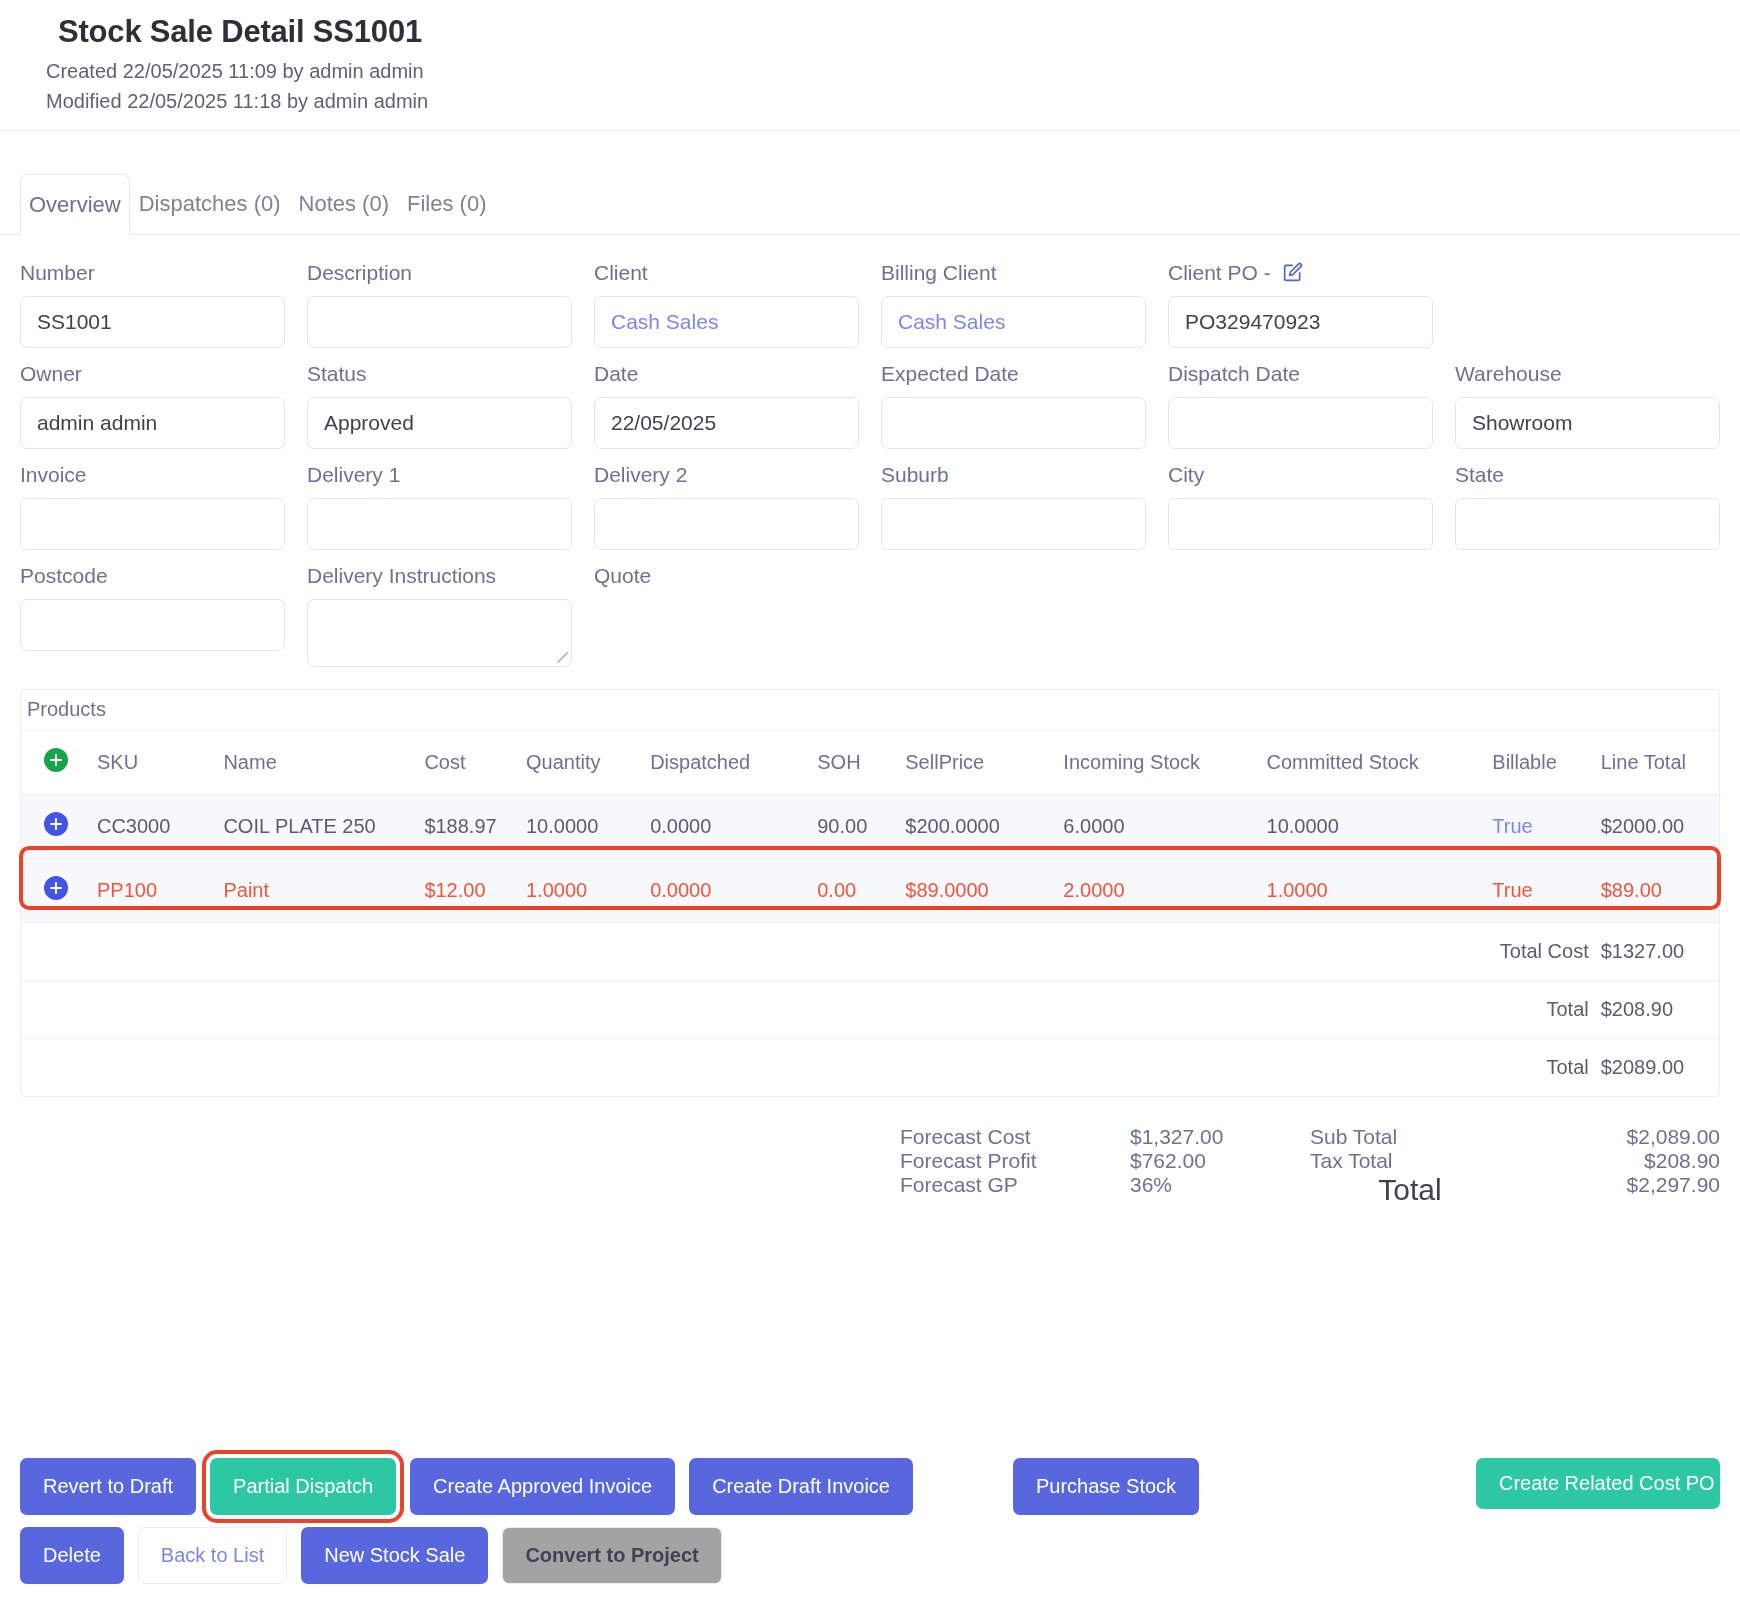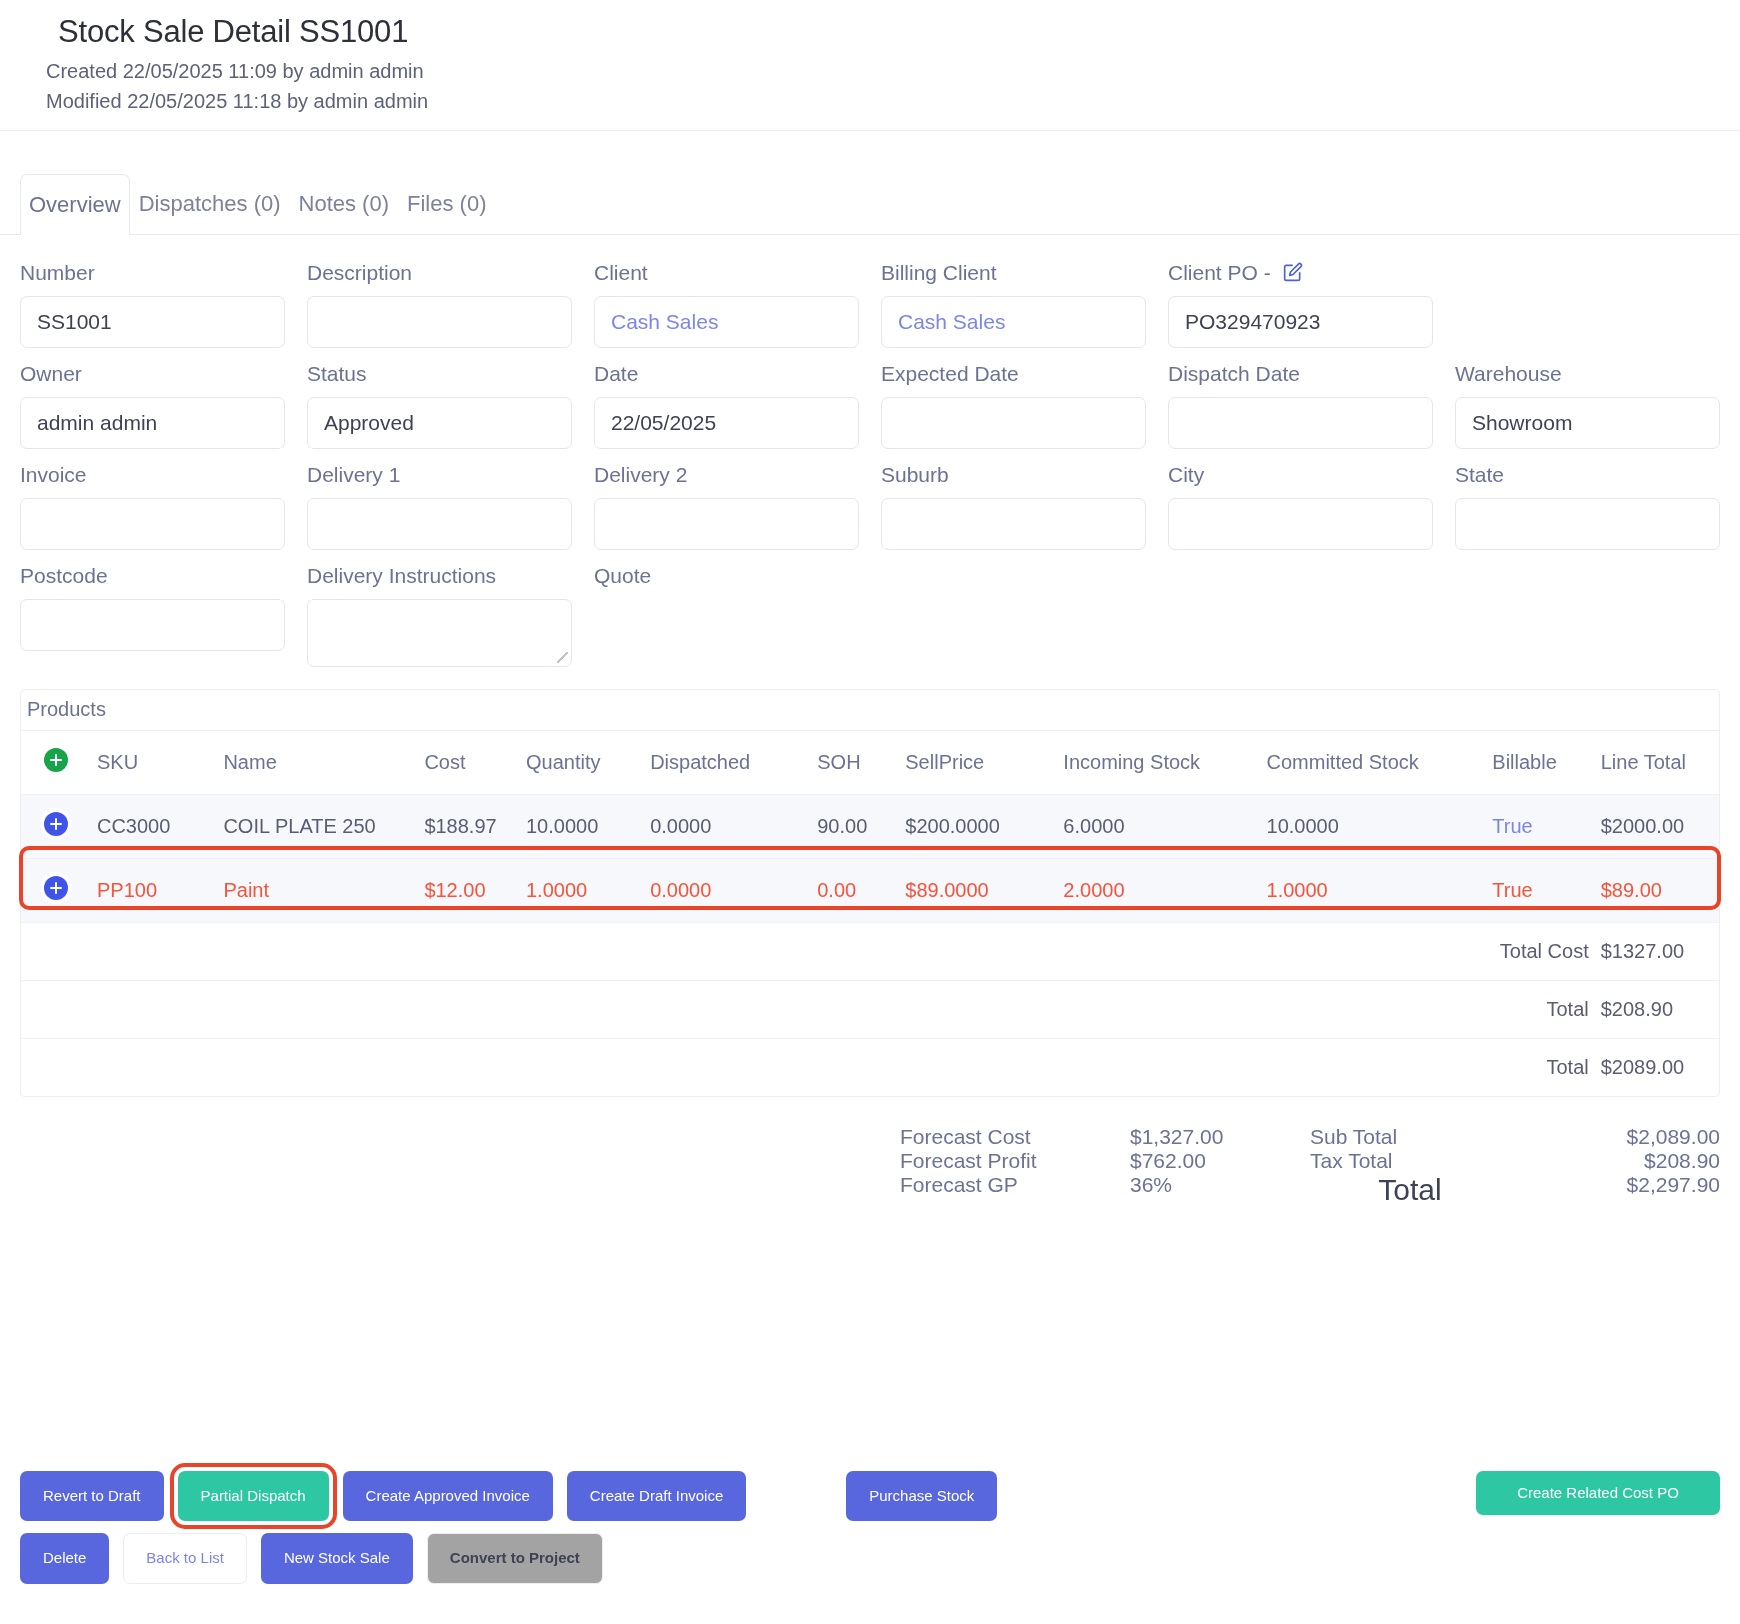--- a/index.html
+++ b/index.html
@@ -7,21 +7,21 @@
     margin: 0; padding: 0;
     width: 1740px; height: 1624px;
     background: #ffffff;
     font-family: "Liberation Sans", sans-serif;
     color: #3f4254;
   }
   #page { position: relative; width: 1740px; height: 1624px; overflow: hidden; }
 
   
   .page-header { padding: 14px 0 14px 46px; border-bottom: 1px solid #ebedf3; }
-  .page-title { font-size: 31px; font-weight: 400; color: #2d2f39; letter-spacing: -0.2px; margin: 0 0 6px 12px; }
+  .page-title { font-size: 31px; font-weight: 700; color: #2d2f39; letter-spacing: -0.2px; margin: 0 0 6px 12px; }
   .meta-line { font-size: 20px; color: #5e6278; line-height: 1.5; margin-left: 0; }
 
   
   .tabs { display: flex; align-items: flex-end; padding: 0 20px; margin-top: 42px; border-bottom: 1px solid #e7e9f0; position: relative; }
   .tab { font-size: 22px; color: #7e8299; padding: 17px 8px; border: 1px solid transparent; border-bottom: none;
          border-radius: 7px 7px 0 0; cursor: pointer; white-space: nowrap; }
   .tab.active { color: #6c7293; border-color: #e7e9f0; background: #fff; position: relative; top: 1px; }
 
   
   .form-area { padding: 26px 20px 0 20px; }
@@ -71,21 +71,21 @@
   
   .summary { display: flex; justify-content: flex-end; padding: 28px 20px 0 0; }
   .summary-grid { display: grid; grid-template-columns: 230px 180px 200px 210px; font-size: 21px; color: #6c7293; }
   .summary-grid .v { text-align: left; }
   .summary-grid .v.right { text-align: right; }
   .total-word { font-size: 30px; color: #3f4254; text-align: center; grid-column: 3; }
 
   
   .btn-area { position: absolute; left: 20px; right: 20px; bottom: 28px; }
   .btn-row { display: flex; align-items: flex-start; gap: 14px; margin-bottom: 12px; position: relative; }
-  .btn { font-size: 15px; border-radius: 7px; padding: 15px 22px; cursor: pointer; border: 1px solid transparent;
+  .btn { font-size: 20px; border-radius: 7px; padding: 15px 22px; cursor: pointer; border: 1px solid transparent;
          white-space: nowrap; text-align: center; line-height: 1.25; }
   .btn-primary { background: #5867dd; color: #fff; }
   .btn-teal { background: #2ec7a3; color: #fff; }
   .btn-light { background: #fff; color: #7b86e8; border: 1px solid #ecedf3; }
   .btn-white { background: #a3a3a3; color: #3f4254; border: 1px solid #ecedf3; font-weight: 700; }
   .btn-outline-hl { outline: 4px solid #e8442a; outline-offset: 4px; border-radius: 7px; }
   .spacer-flex { flex: 1; }
   .btn-two-line { padding: 12px 22px; }
 </style>
 </head>

